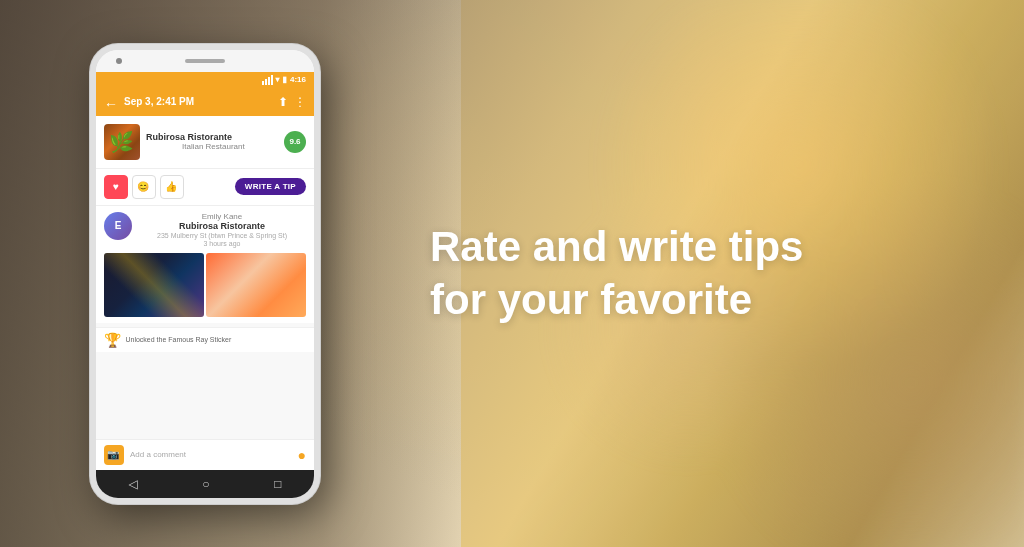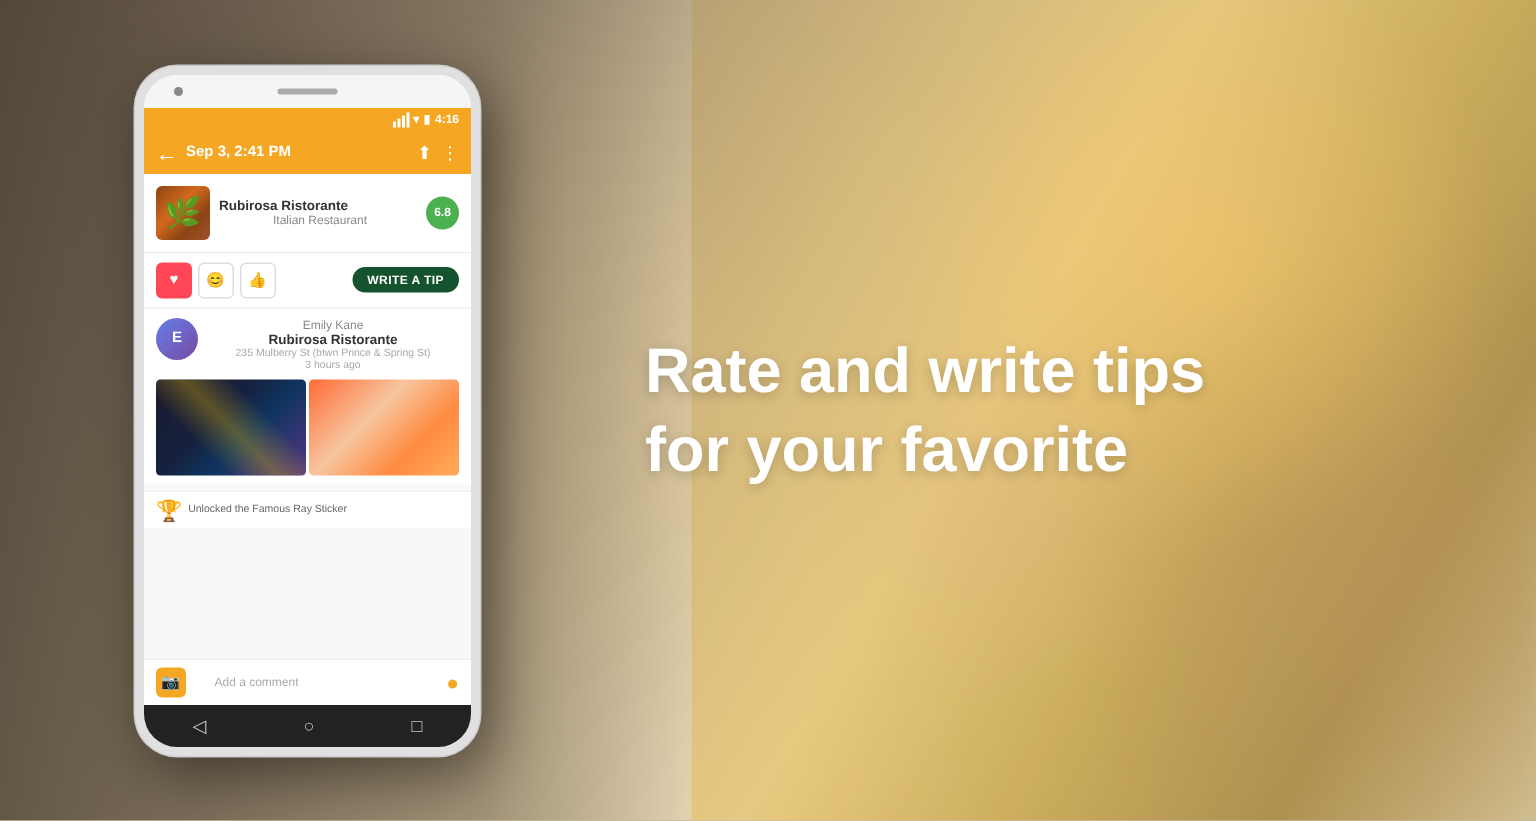--- a/index.html
+++ b/index.html
@@ -274,21 +274,21 @@
       cursor: pointer;
     }
 
     .action-btn.liked {
       background: #ff4757;
       border-color: #ff4757;
       color: white;
     }
 
     .write-tip-btn {
-      background: #14532d;
+      background: #4c1d95;
       color: white;
       border: none;
       border-radius: 12px;
       padding: 4px 10px;
       font-size: 8px;
       font-weight: bold;
       cursor: pointer;
       margin-left: auto;
       letter-spacing: 0.3px;
     }
@@ -424,21 +424,20 @@
       align-items: center;
       justify-content: center;
       font-size: 10px;
       flex-shrink: 0;
     }
 
     .comment-input {
       flex: 1;
       font-size: 8px;
       color: #aaa;
-      margin-left: 13px;
     }
 
     .comment-send {
       font-size: 14px;
       color: #f5a623;
     }
 
     
     .phone-bottom-nav {
       background: #222;
@@ -509,21 +508,21 @@
         <span class="header-share">⬆</span>
         <span class="header-more">⋮</span>
       </div>
 
       <div class="restaurant-card">
         <div class="restaurant-img"></div>
         <div class="restaurant-info">
           <div class="restaurant-name">Rubirosa Ristorante</div>
           <div class="restaurant-type">Italian Restaurant</div>
         </div>
-        <div class="restaurant-score">6.8</div>
+        <div class="restaurant-score">9.6</div>
       </div>
 
       <div class="action-bar">
         <div class="action-btn liked">♥</div>
         <div class="action-btn">😊</div>
         <div class="action-btn">👍</div>
         <button class="write-tip-btn">WRITE A TIP</button>
       </div>
 
       <div class="feed">

